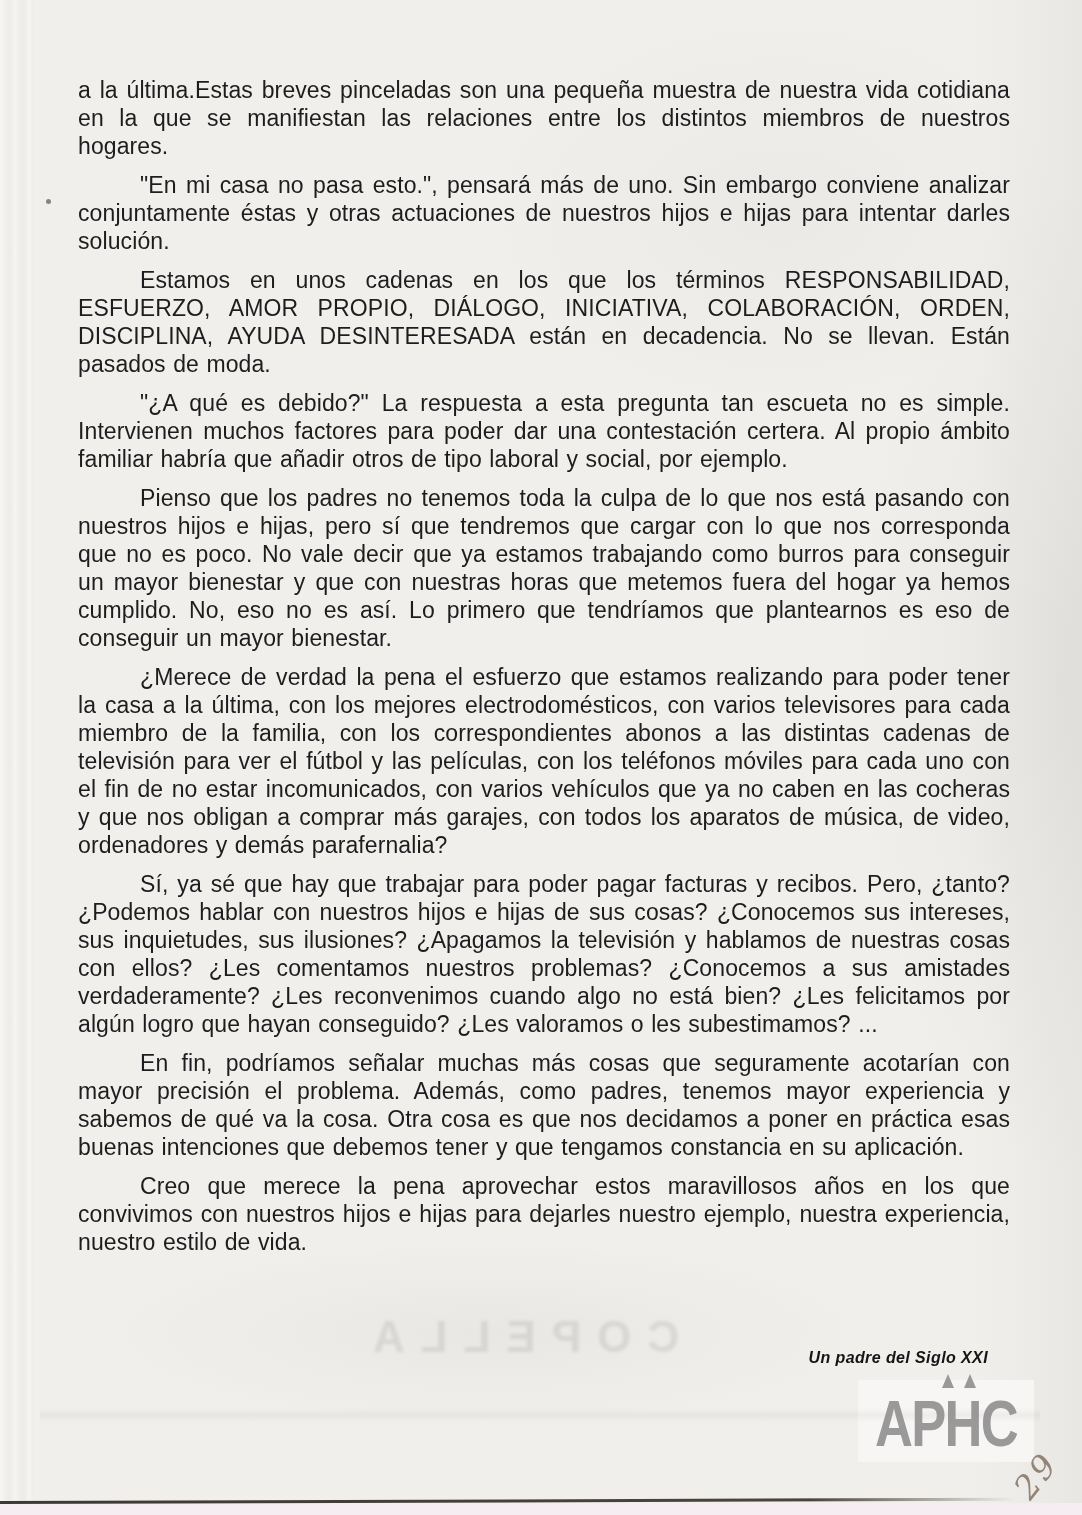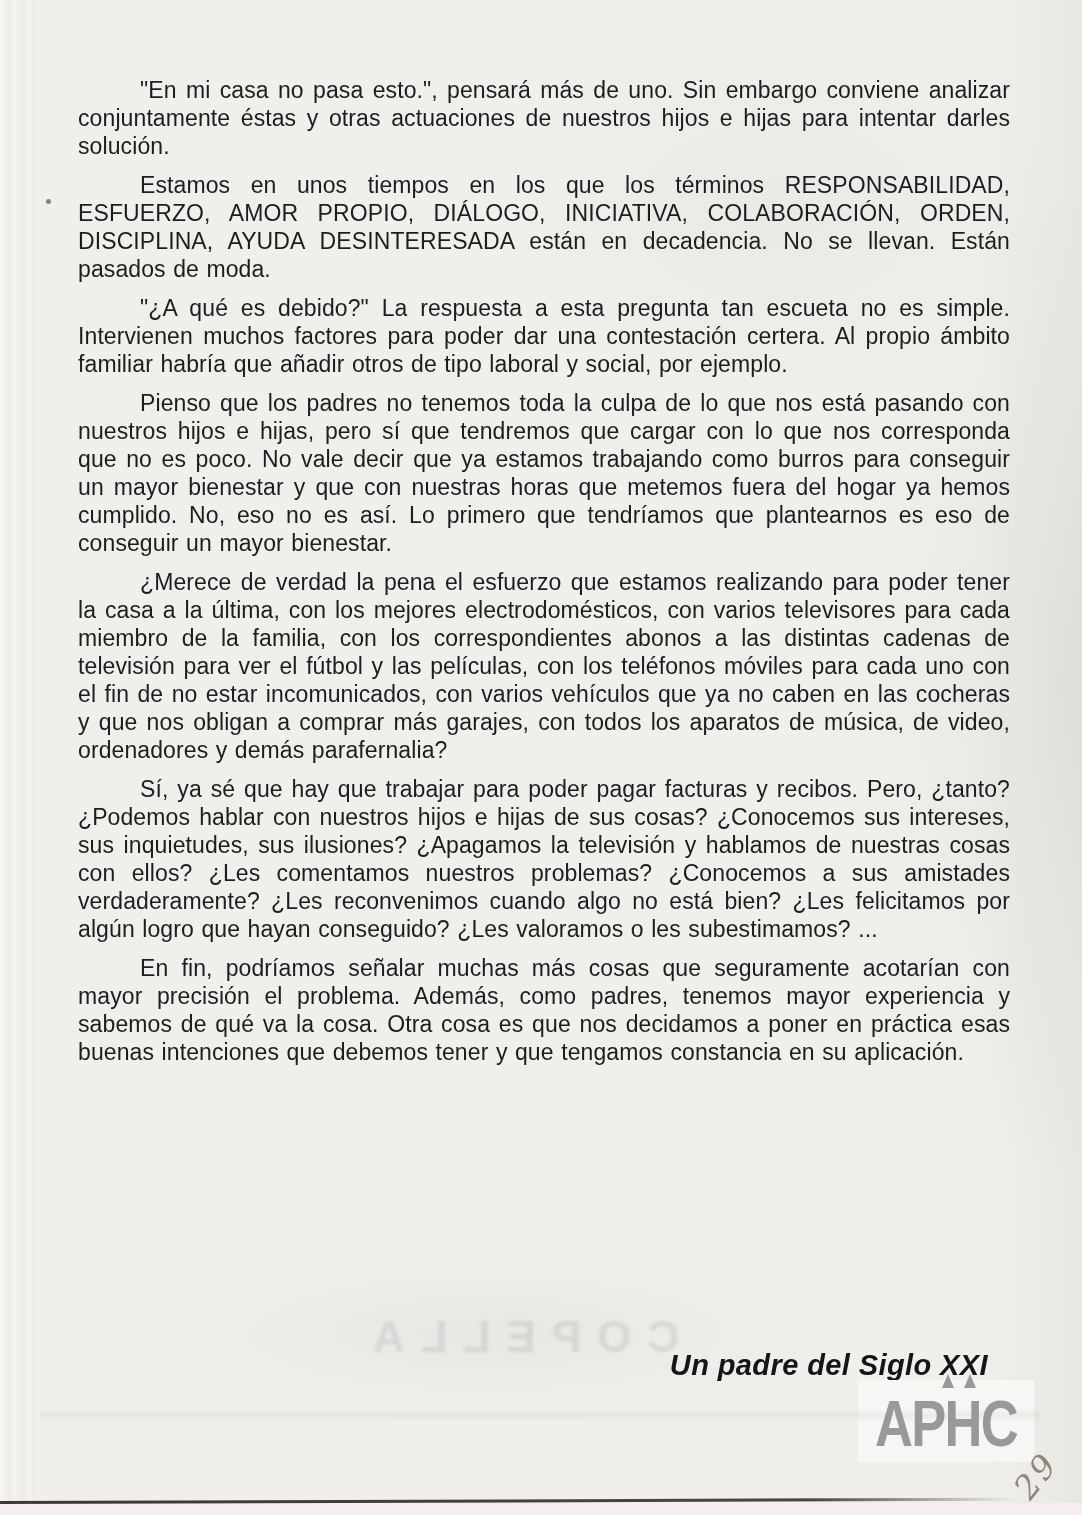--- a/index.html
+++ b/index.html
@@ -55,21 +55,21 @@
     text-indent: 62px;
     letter-spacing: 0.1px;
     word-spacing: 1px;
   }
   .para.no-indent { text-indent: 0; }
 
   .signature {
     position: absolute;
     top: 1349px;
     right: 94px;
-    font-size: 29px;
+    font-size: 16px;
     font-weight: bold;
     font-style: italic;
     color: #151518;
     letter-spacing: 0.4px;
   }
 
   
   .watermark {
     position: absolute;
     left: 858px;
@@ -161,27 +161,29 @@
     background: #4a4a4a;
     opacity: 0.65;
   }
 </style>
 </head>
 <body>
 
 <div class="scan">
 
   <div class="content">
+    <p class="para no-indent">a la última.Estas breves pinceladas son una pequeña muestra de nuestra vida cotidiana en la que se manifiestan las relaciones entre los distintos miembros de nuestros hogares.</p>
     <p class="para">"En mi casa no pasa esto.", pensará más de uno. Sin embargo conviene analizar conjuntamente éstas y otras actuaciones de nuestros hijos e hijas para intentar darles solución.</p>
-    <p class="para">Estamos en unos tiempos en los que los términos RESPONSABILIDAD, ESFUERZO, AMOR PROPIO, DIÁLOGO, INICIATIVA, COLABORACIÓN, ORDEN, DISCIPLINA, AYUDA DESINTERESADA están en decadencia. No se llevan. Están pasados de moda.</p>
+    <p class="para">Estamos en unos cadenas en los que los términos RESPONSABILIDAD, ESFUERZO, AMOR PROPIO, DIÁLOGO, INICIATIVA, COLABORACIÓN, ORDEN, DISCIPLINA, AYUDA DESINTERESADA están en decadencia. No se llevan. Están pasados de moda.</p>
     <p class="para">"¿A qué es debido?" La respuesta a esta pregunta tan escueta no es simple. Intervienen muchos factores para poder dar una contestación certera. Al propio ámbito familiar habría que añadir otros de tipo laboral y social, por ejemplo.</p>
     <p class="para">Pienso que los padres no tenemos toda la culpa de lo que nos está pasando con nuestros hijos e hijas, pero sí que tendremos que cargar con lo que nos corresponda que no es poco. No vale decir que ya estamos trabajando como burros para conseguir un mayor bienestar y que con nuestras horas que metemos fuera del hogar ya hemos cumplido. No, eso no es así.  Lo primero que tendríamos que plantearnos es eso de conseguir un mayor bienestar.</p>
     <p class="para">¿Merece de verdad la pena el esfuerzo que estamos realizando para poder tener la casa a la última, con los mejores electrodomésticos, con varios televisores para cada miembro de la familia, con los correspondientes abonos a las distintas cadenas de televisión para ver el fútbol y las películas, con los teléfonos móviles para cada uno con el fin de no estar incomunicados, con varios vehículos que ya no caben en las cocheras y que nos obligan a comprar más garajes, con todos los aparatos de música, de video, ordenadores y demás parafernalia?</p>
     <p class="para">Sí, ya sé que hay que trabajar para poder pagar facturas y recibos. Pero, ¿tanto? ¿Podemos hablar con nuestros hijos e hijas de sus cosas? ¿Conocemos sus intereses, sus inquietudes, sus ilusiones? ¿Apagamos la televisión y hablamos de nuestras cosas con ellos? ¿Les comentamos nuestros problemas? ¿Conocemos a sus amistades verdaderamente? ¿Les reconvenimos cuando algo no está bien? ¿Les felicitamos por algún logro que hayan conseguido? ¿Les valoramos o les subestimamos? ...</p>
     <p class="para">En fin, podríamos señalar muchas más cosas que seguramente acotarían con mayor precisión el problema. Además, como padres, tenemos mayor experiencia y sabemos de qué va la cosa. Otra cosa es que nos decidamos a poner en práctica esas buenas intenciones que debemos tener y que tengamos constancia en su aplicación.</p>
+    <p class="para">Creo que merece la pena aprovechar estos maravillosos años en los que convivimos con nuestros hijos e hijas para dejarles nuestro ejemplo, nuestra experiencia, nuestro estilo de vida.</p>
   </div>
 
   <div class="signature">Un padre del Siglo XXI</div>
 
   <div class="ghost">COPELLA</div>
 
   <div class="watermark">
     <span class="wm-text">APHC</span>
     <span class="pencil-tip tip-left"></span>
     <span class="pencil-tip tip-right"></span>

